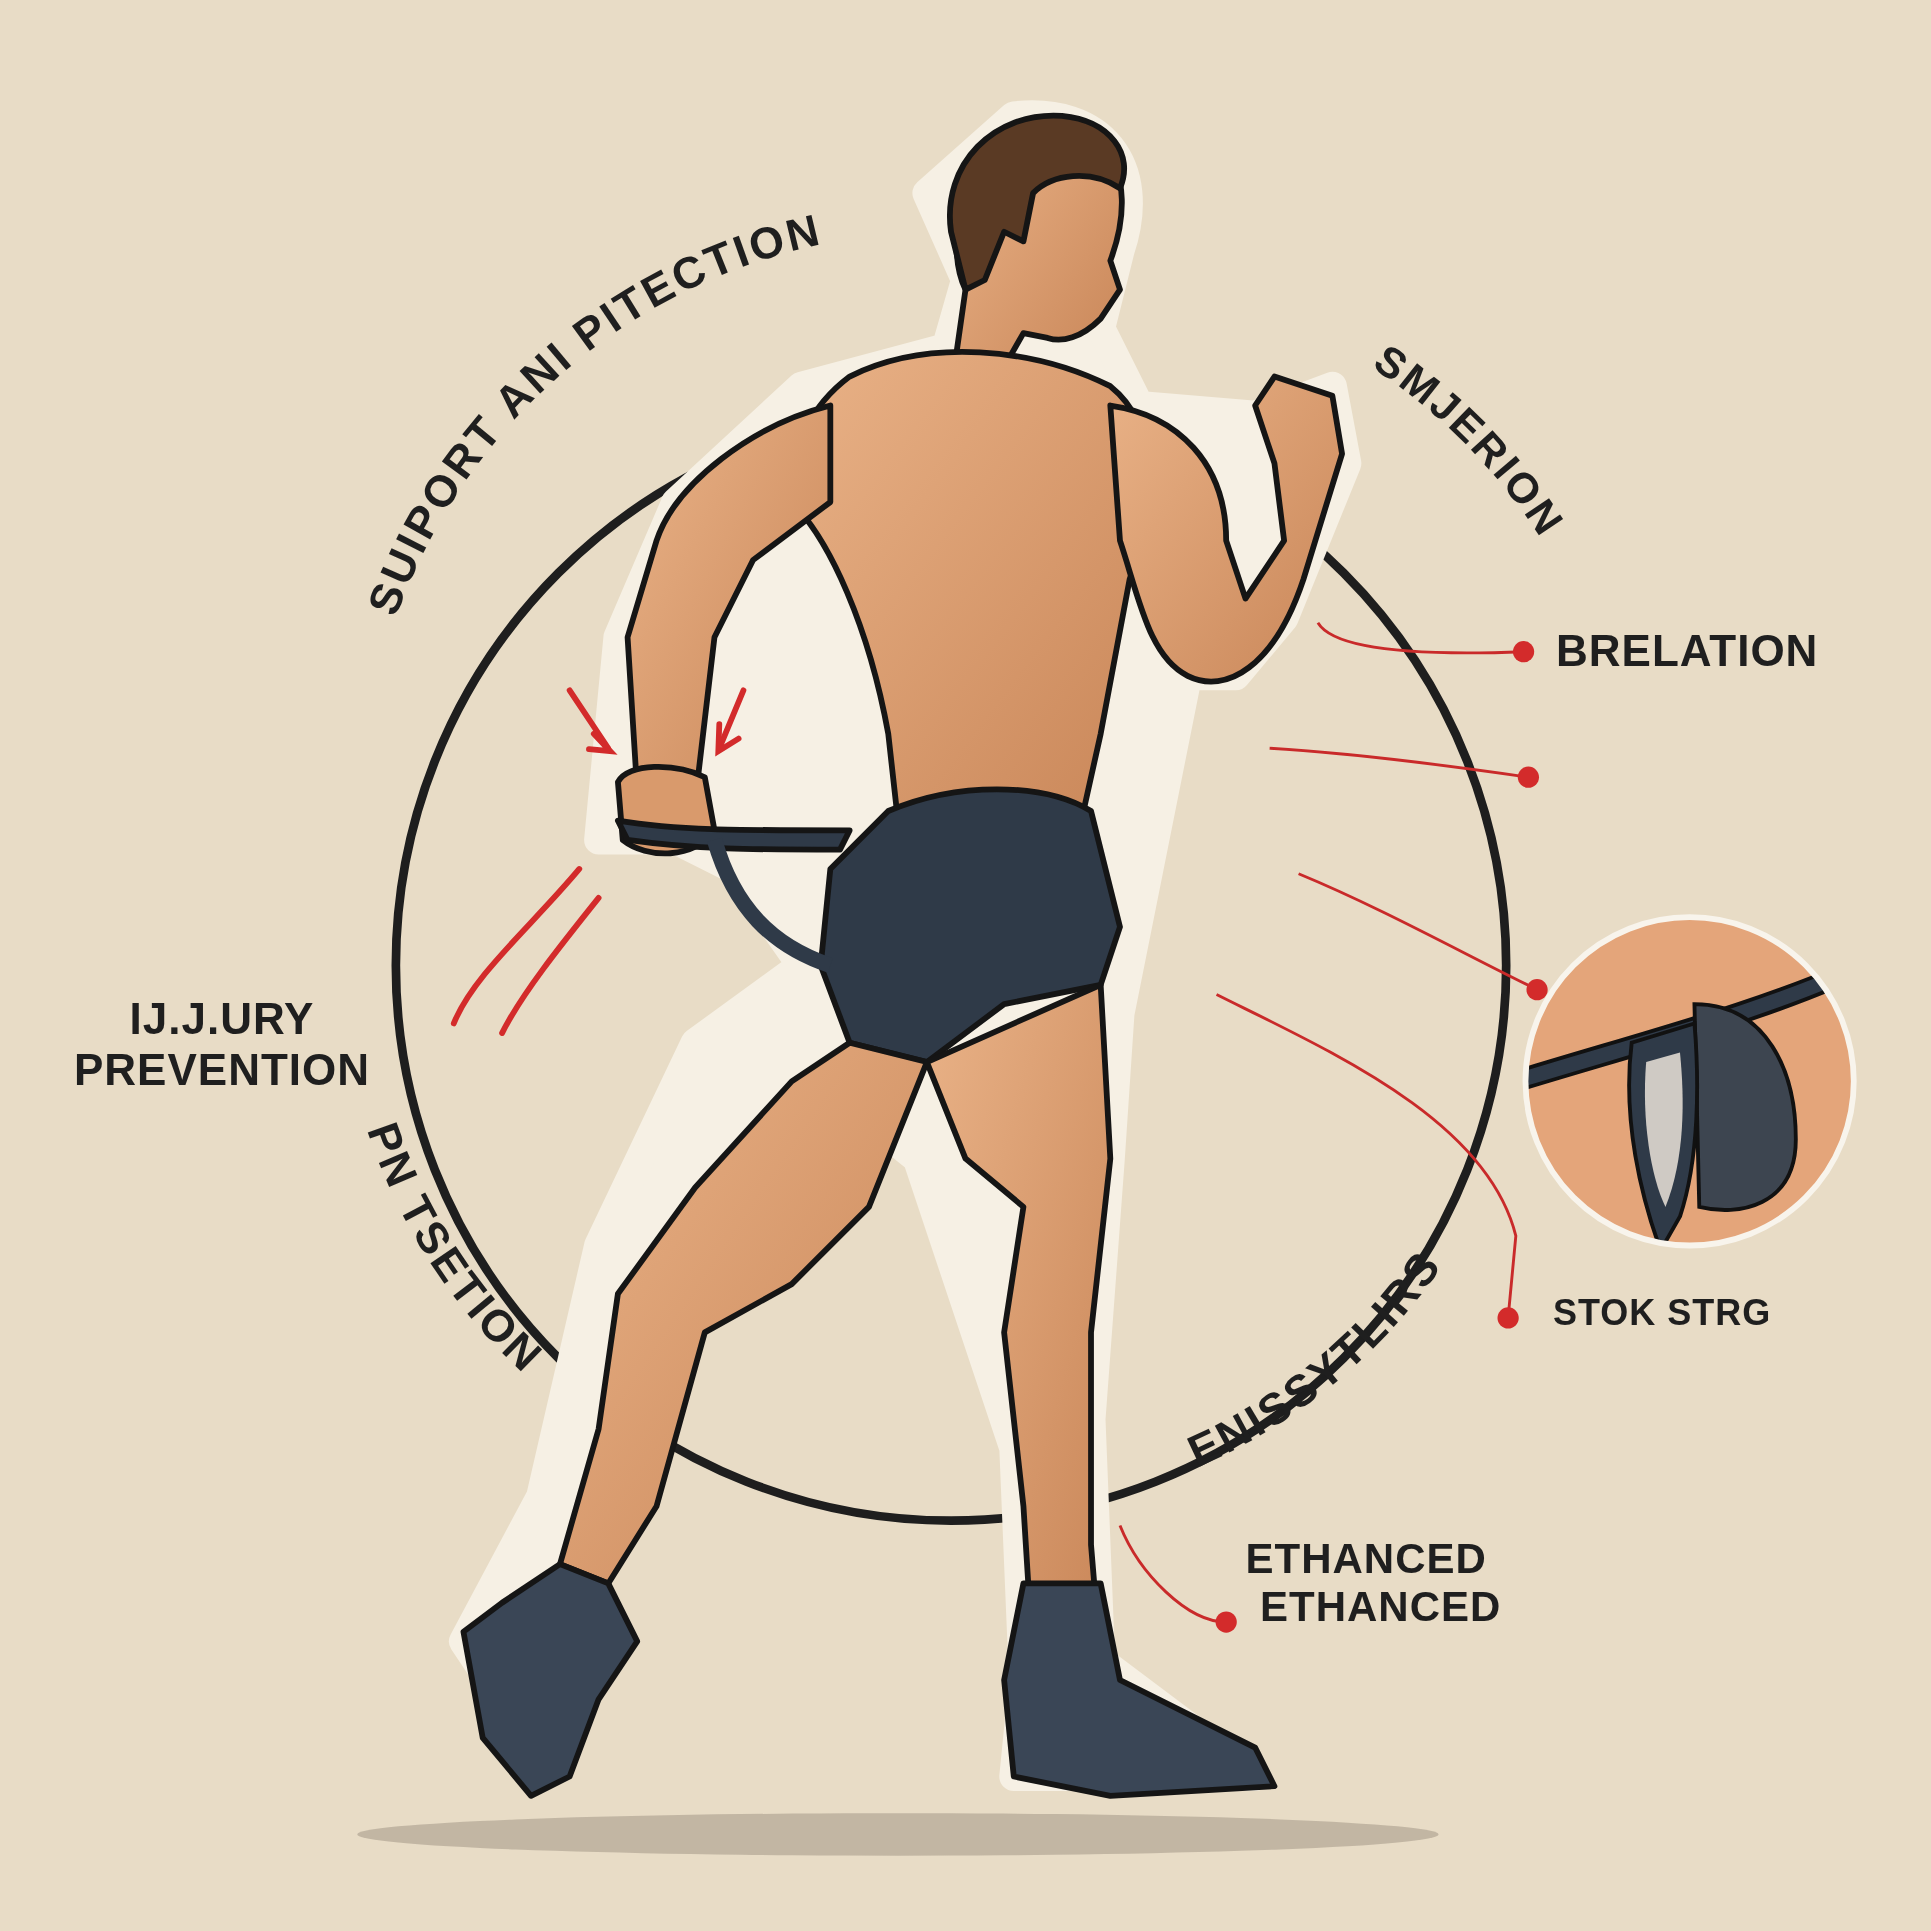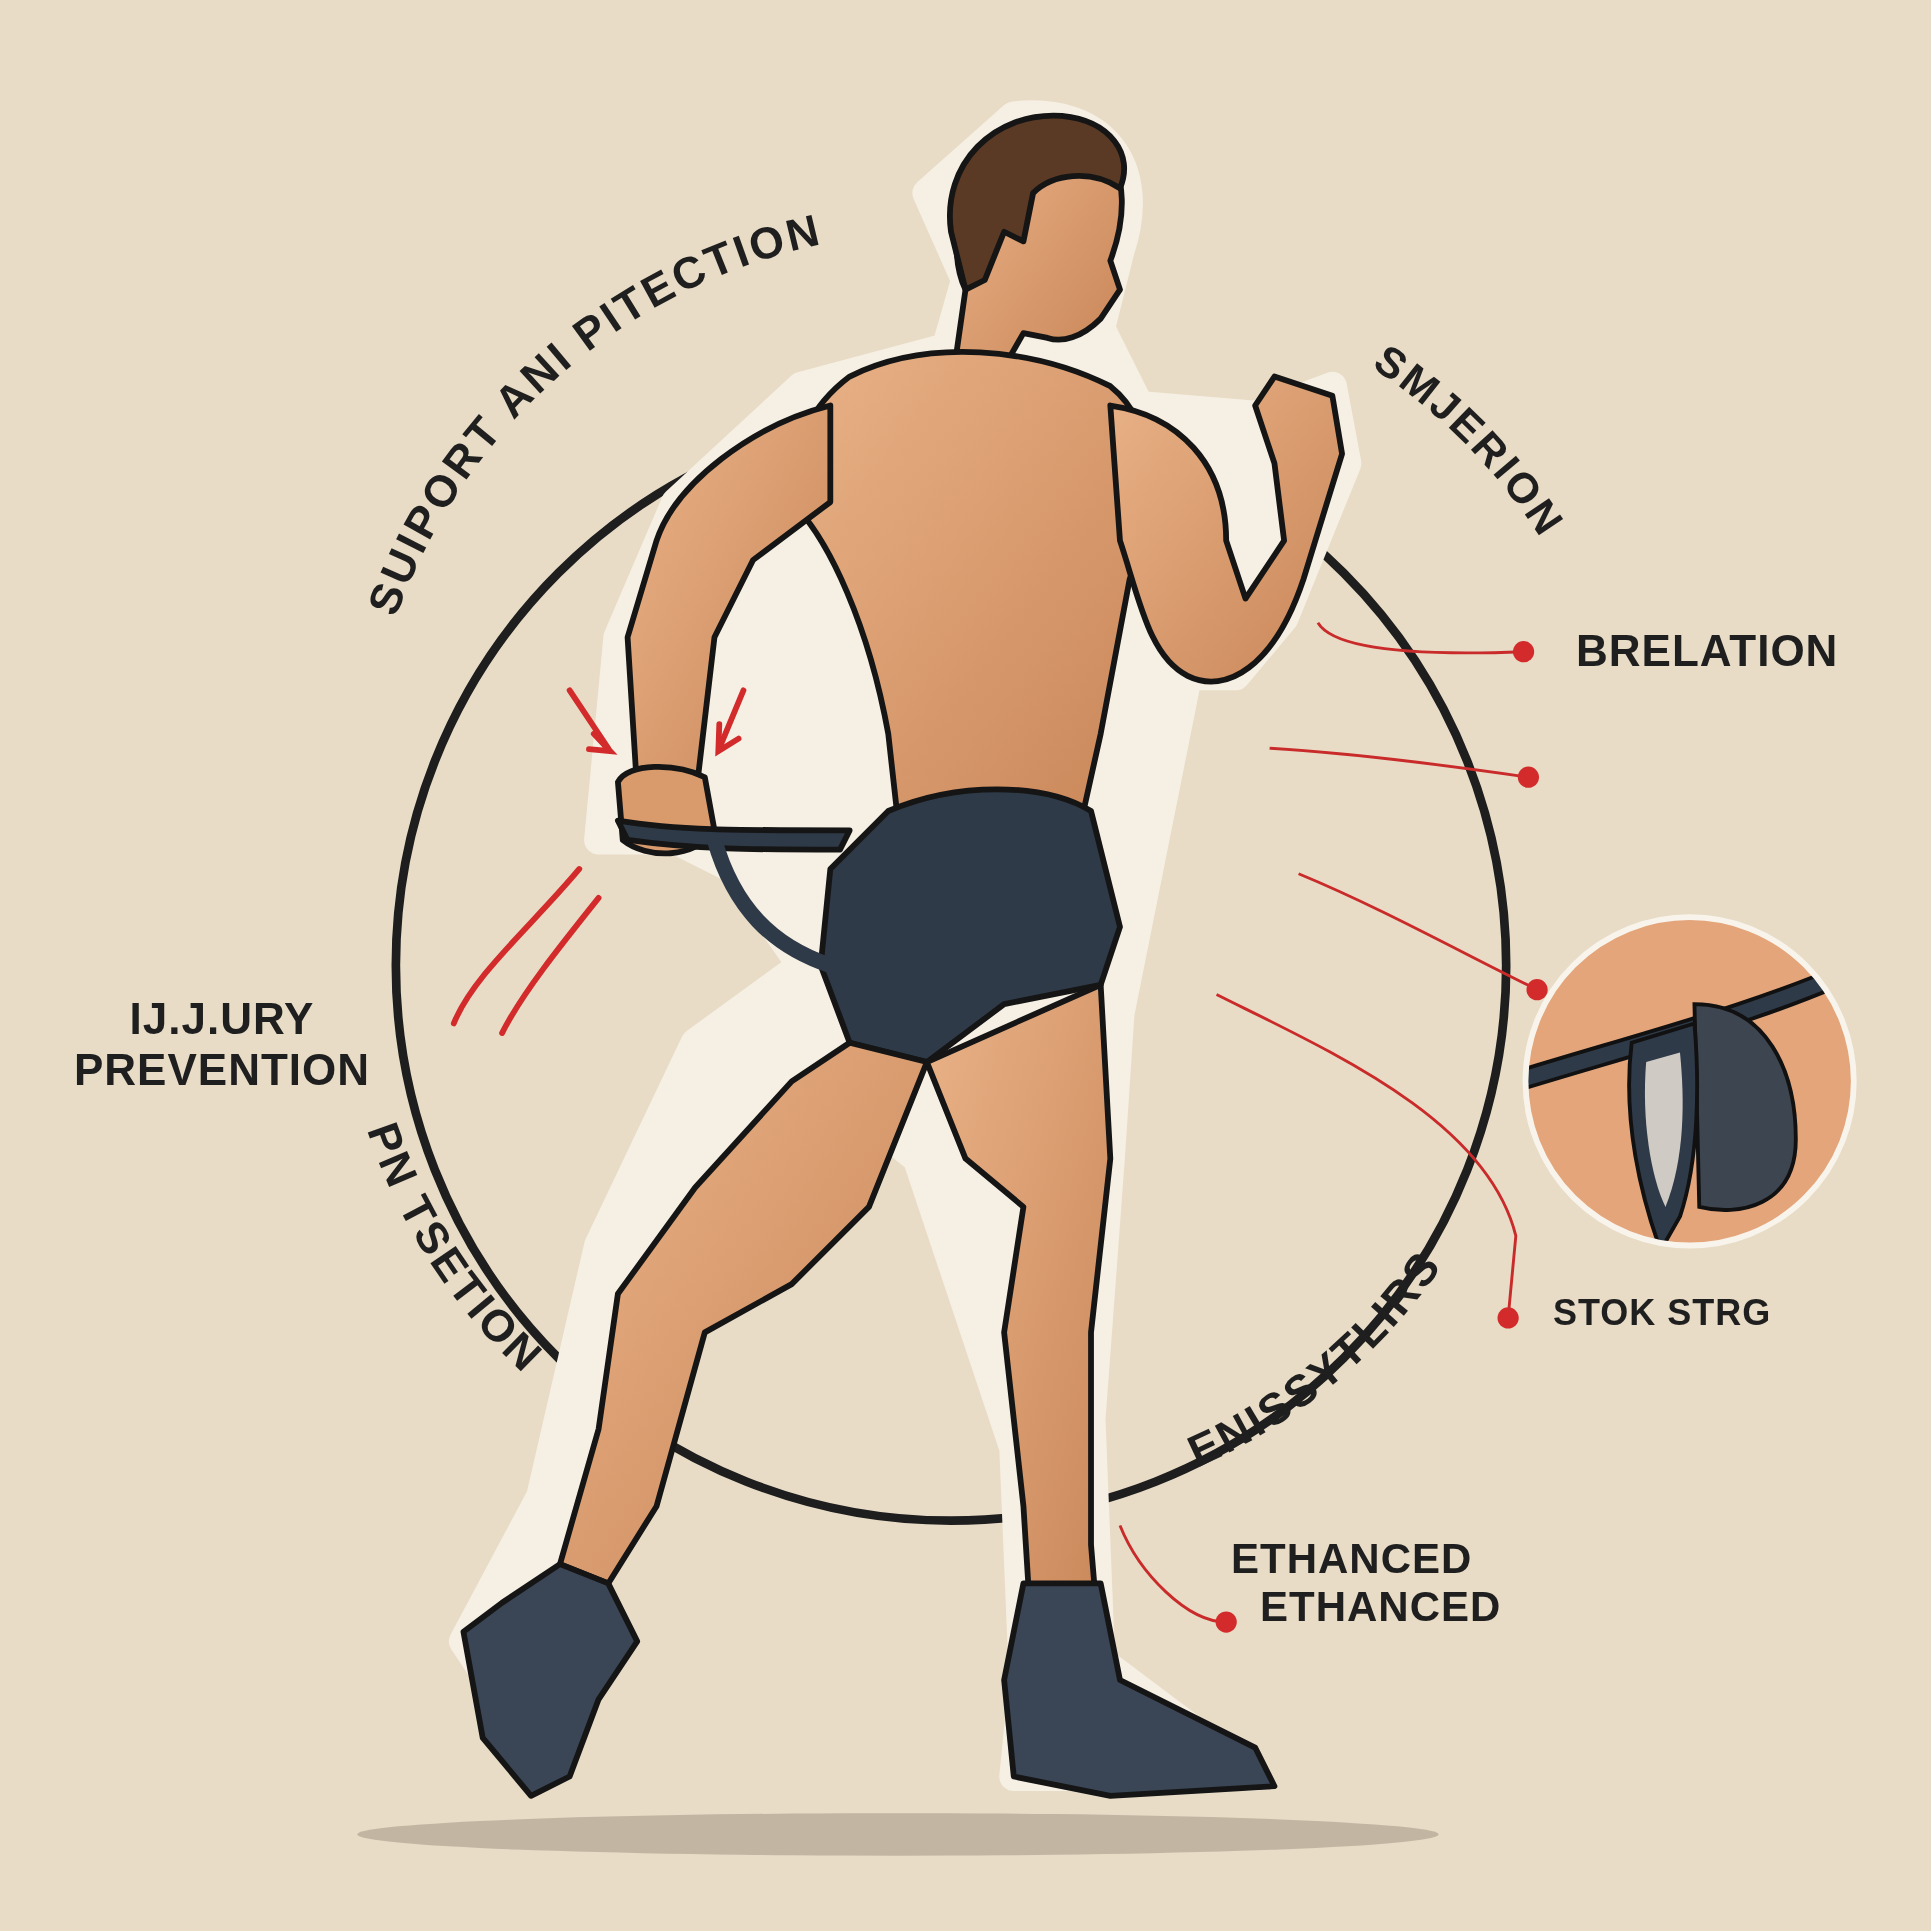--- a/index.html
+++ b/index.html
@@ -107,27 +107,27 @@
       <path d="M1570 1110 C1700 1070 1820 1040 1930 990 L1930 1010 C1820 1060 1700 1090 1570 1130 Z" fill="#2f3a48" stroke="#111" stroke-width="4"></path>
       <path d="M1755 1040 C1830 1040 1860 1110 1860 1180 C1860 1250 1800 1260 1760 1250 Z" fill="#3d4550" stroke="#111" stroke-width="4"></path>
       <path d="M1690 1080 C1680 1160 1700 1240 1720 1295 L1740 1260 C1760 1200 1760 1120 1755 1060 Z" fill="#2f3a48" stroke="#111" stroke-width="4"></path>
       <path d="M1705 1100 C1700 1160 1710 1220 1725 1250 C1745 1200 1745 1140 1740 1090 Z" fill="#cfcac4"></path>
     </g>
     <circle cx="1750" cy="1120" r="170" fill="none" stroke="#f8f4ec" stroke-width="6"></circle>
   </g>
 </svg>
 
 
-<div class="label" style="left:1556px; top:626px; font-size:44px;margin-left:20px;">
+<div class="label" style="left:1556px; top:626px; font-size:44px;">
   <span>BRELATION</span>
 </div>
 <div class="label" style="left:1553px; top:1292px; font-size:36px;">
   <span>STOK STRG</span>
 </div>
-<div class="label" style="left:1231px; top:1535px; font-size:42px; ">
+<div class="label" style="left:1231px; top:1535px; font-size:42px; text-align:center;">
   <span>ETHANCED</span>
   <span style="padding-left:29px;">ETHANCED</span>
 </div>
 <div class="label" style="left:53px; top:994px; font-size:44px; text-align:center; width:338px;">
   <span>IJ.J.URY</span>
   <span>PREVENTION</span>
 </div>
 </div>
 
 

